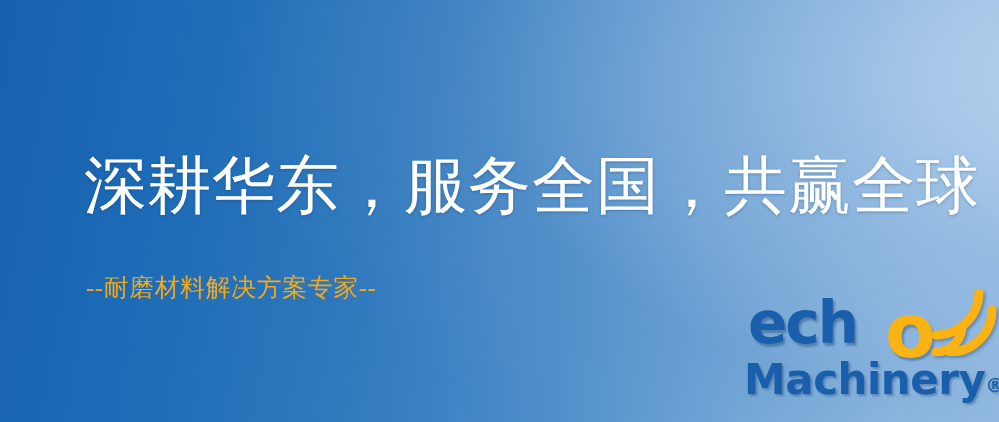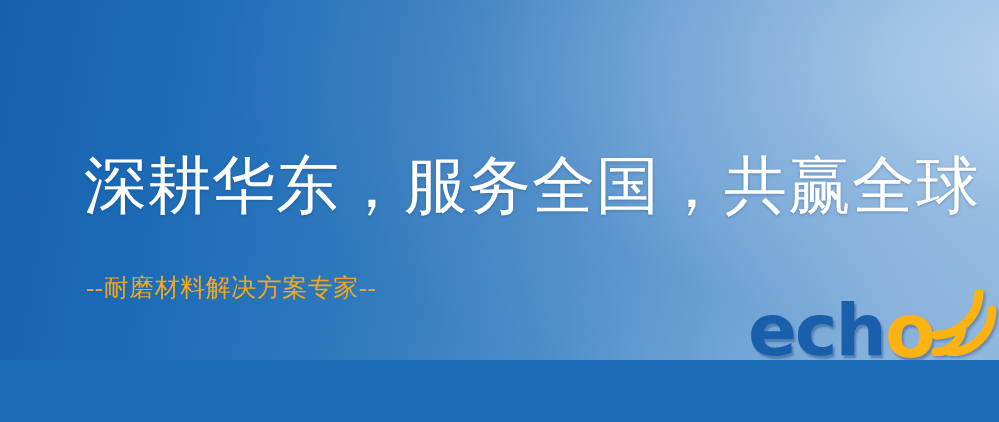--- a/index.html
+++ b/index.html
@@ -12,21 +12,21 @@
 
   body {
     font-family: "Liberation Sans", sans-serif;
     background: #1d6cb8;
   }
 
   
   .banner {
     position: relative;
     width: 999px;
-    height: 360px;
+    height: 422px;
     overflow: hidden;
     background:
       radial-gradient(120% 150% at 112% 18%,
           rgba(188,214,240,0.98) 0%,
           rgba(170,201,233,0.90) 14%,
           rgba(140,180,221,0.70) 32%,
           rgba(94,146,201,0.34) 54%,
           rgba(40,110,180,0.05) 74%,
           rgba(29,108,184,0) 88%),
       linear-gradient(100deg,
@@ -83,21 +83,21 @@
     top: 0;
     width: 252px;
     height: 78px;
   }
 
   .logo-echo {
     position: absolute;
     left: 4px;
     top: -2px;
     font-family: "DejaVu Sans", "Liberation Sans", sans-serif;
-    font-size: 72px;
+    font-size: 58px;
     font-weight: bold;
     letter-spacing: -2px;
     color: #1a5fac;
     line-height: 1;
     text-shadow: 2px 3px 2px rgba(25,60,110,0.40);
   }
 
   .logo-o {
     position: absolute;
     left: 141px;

